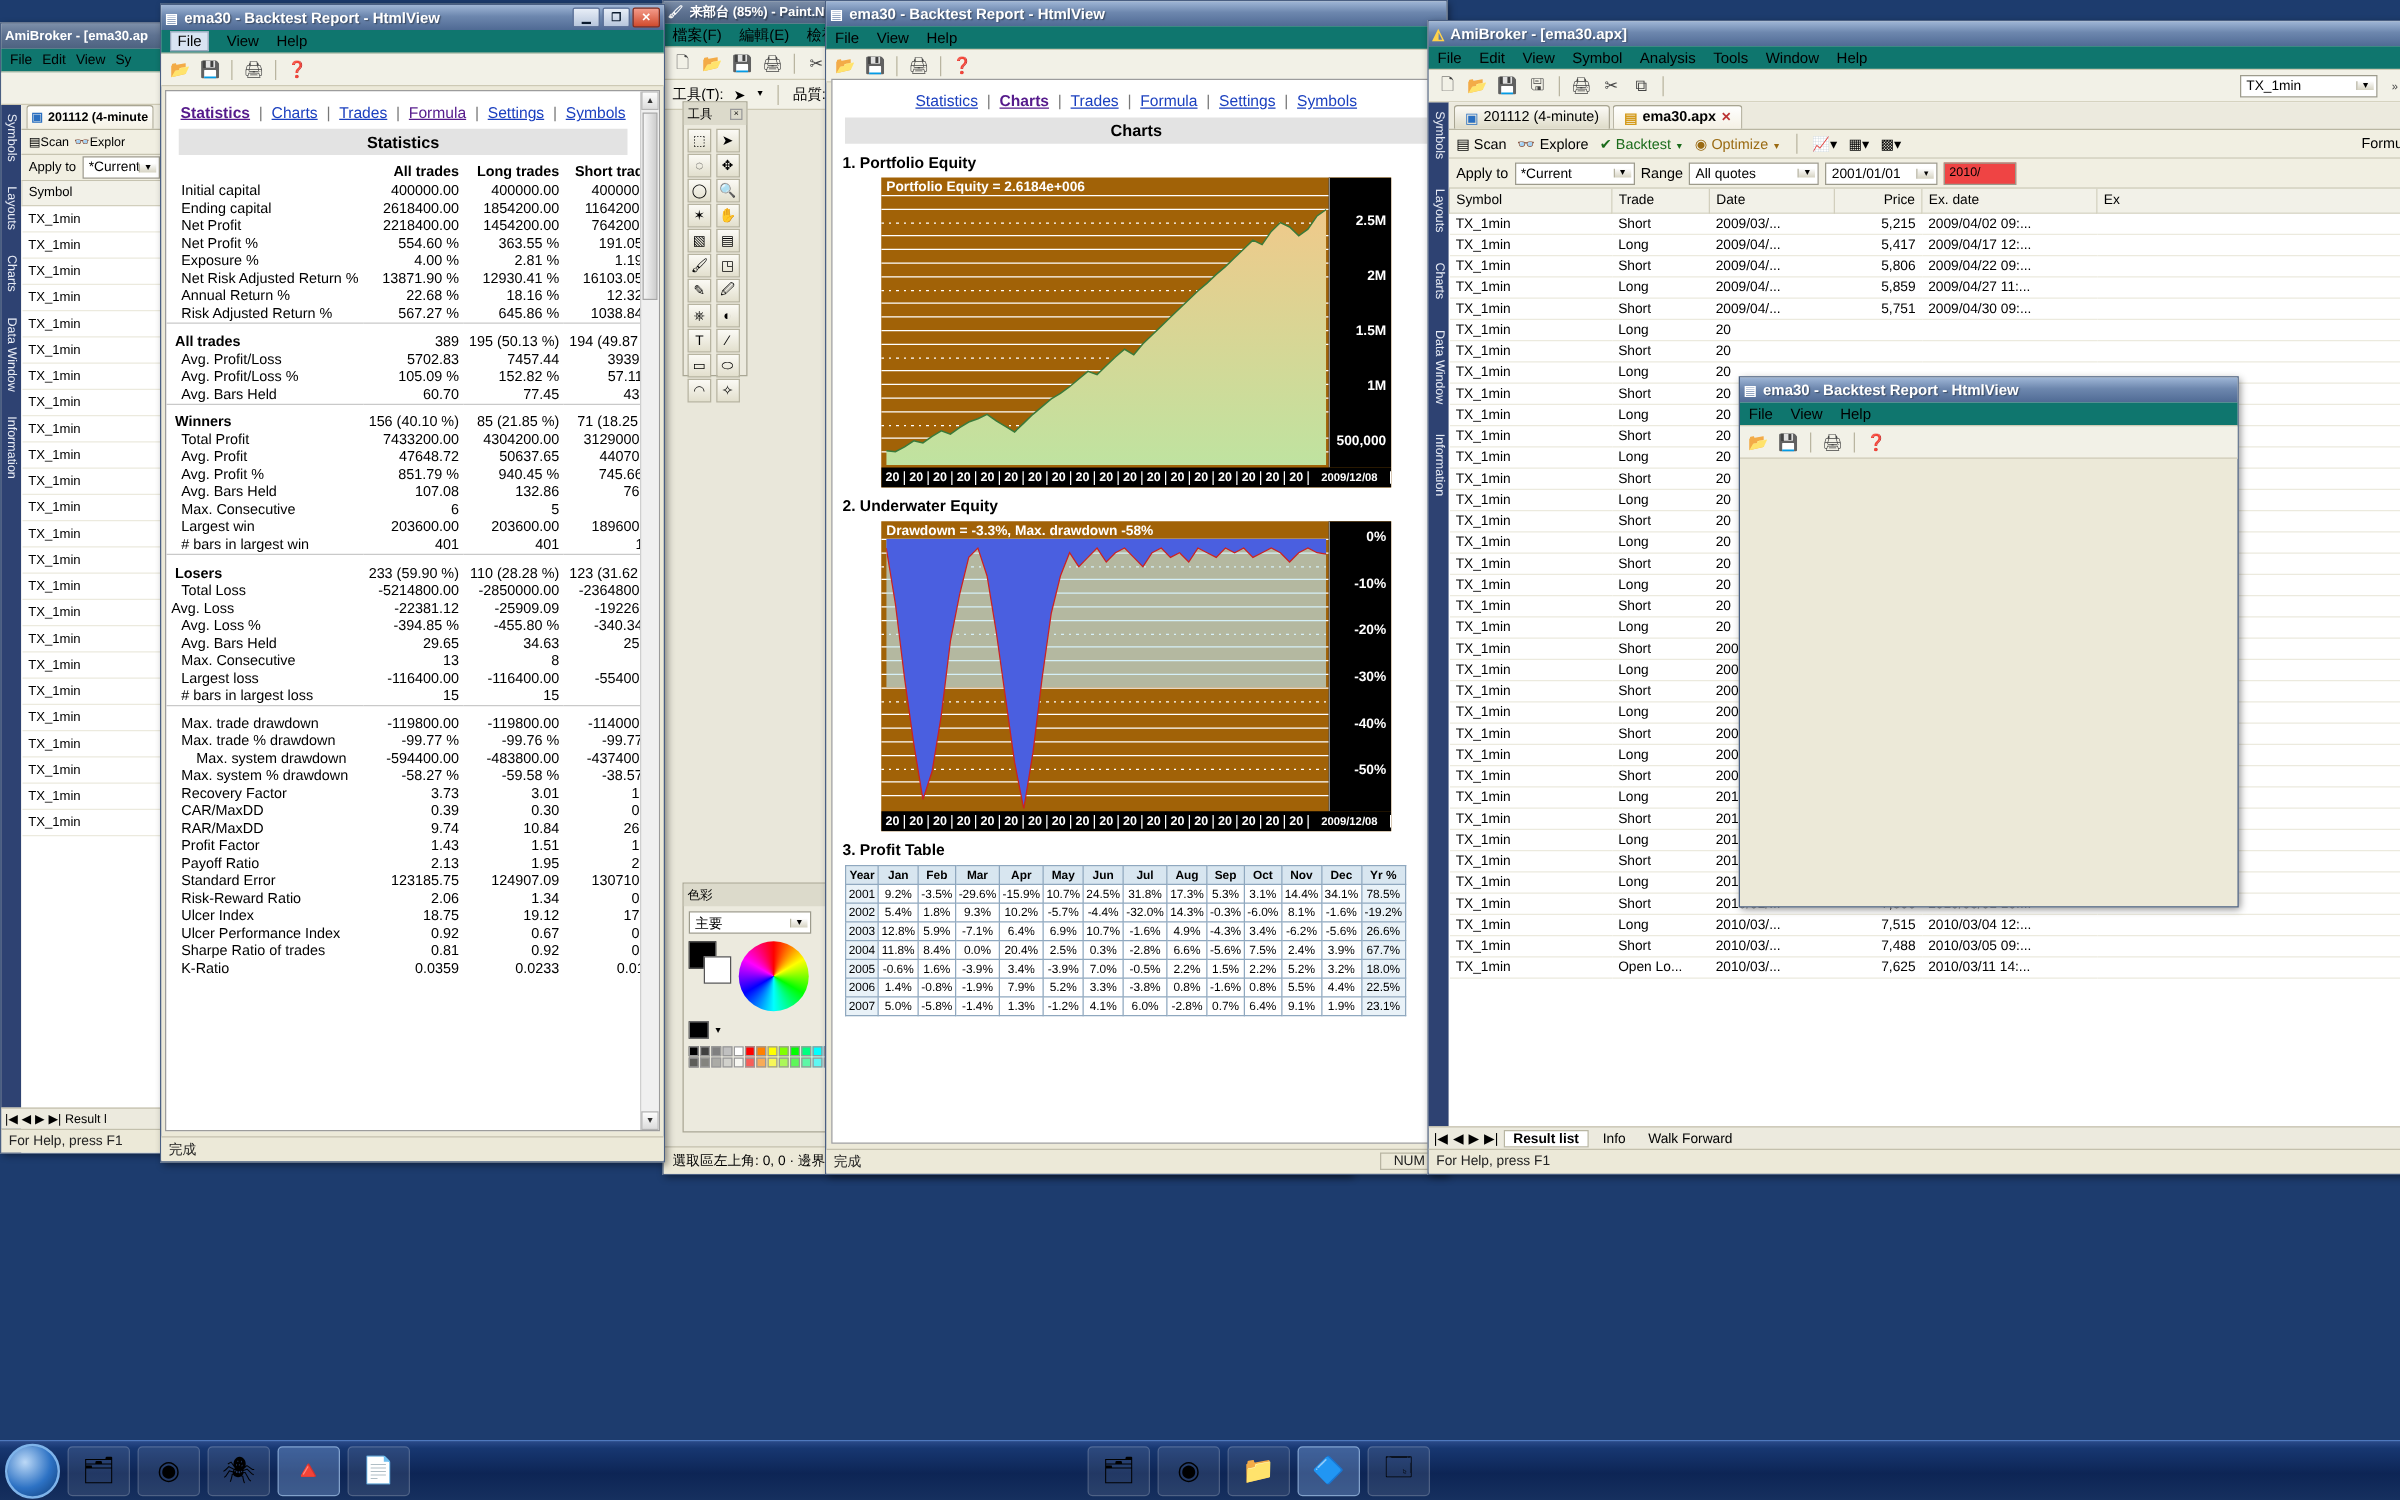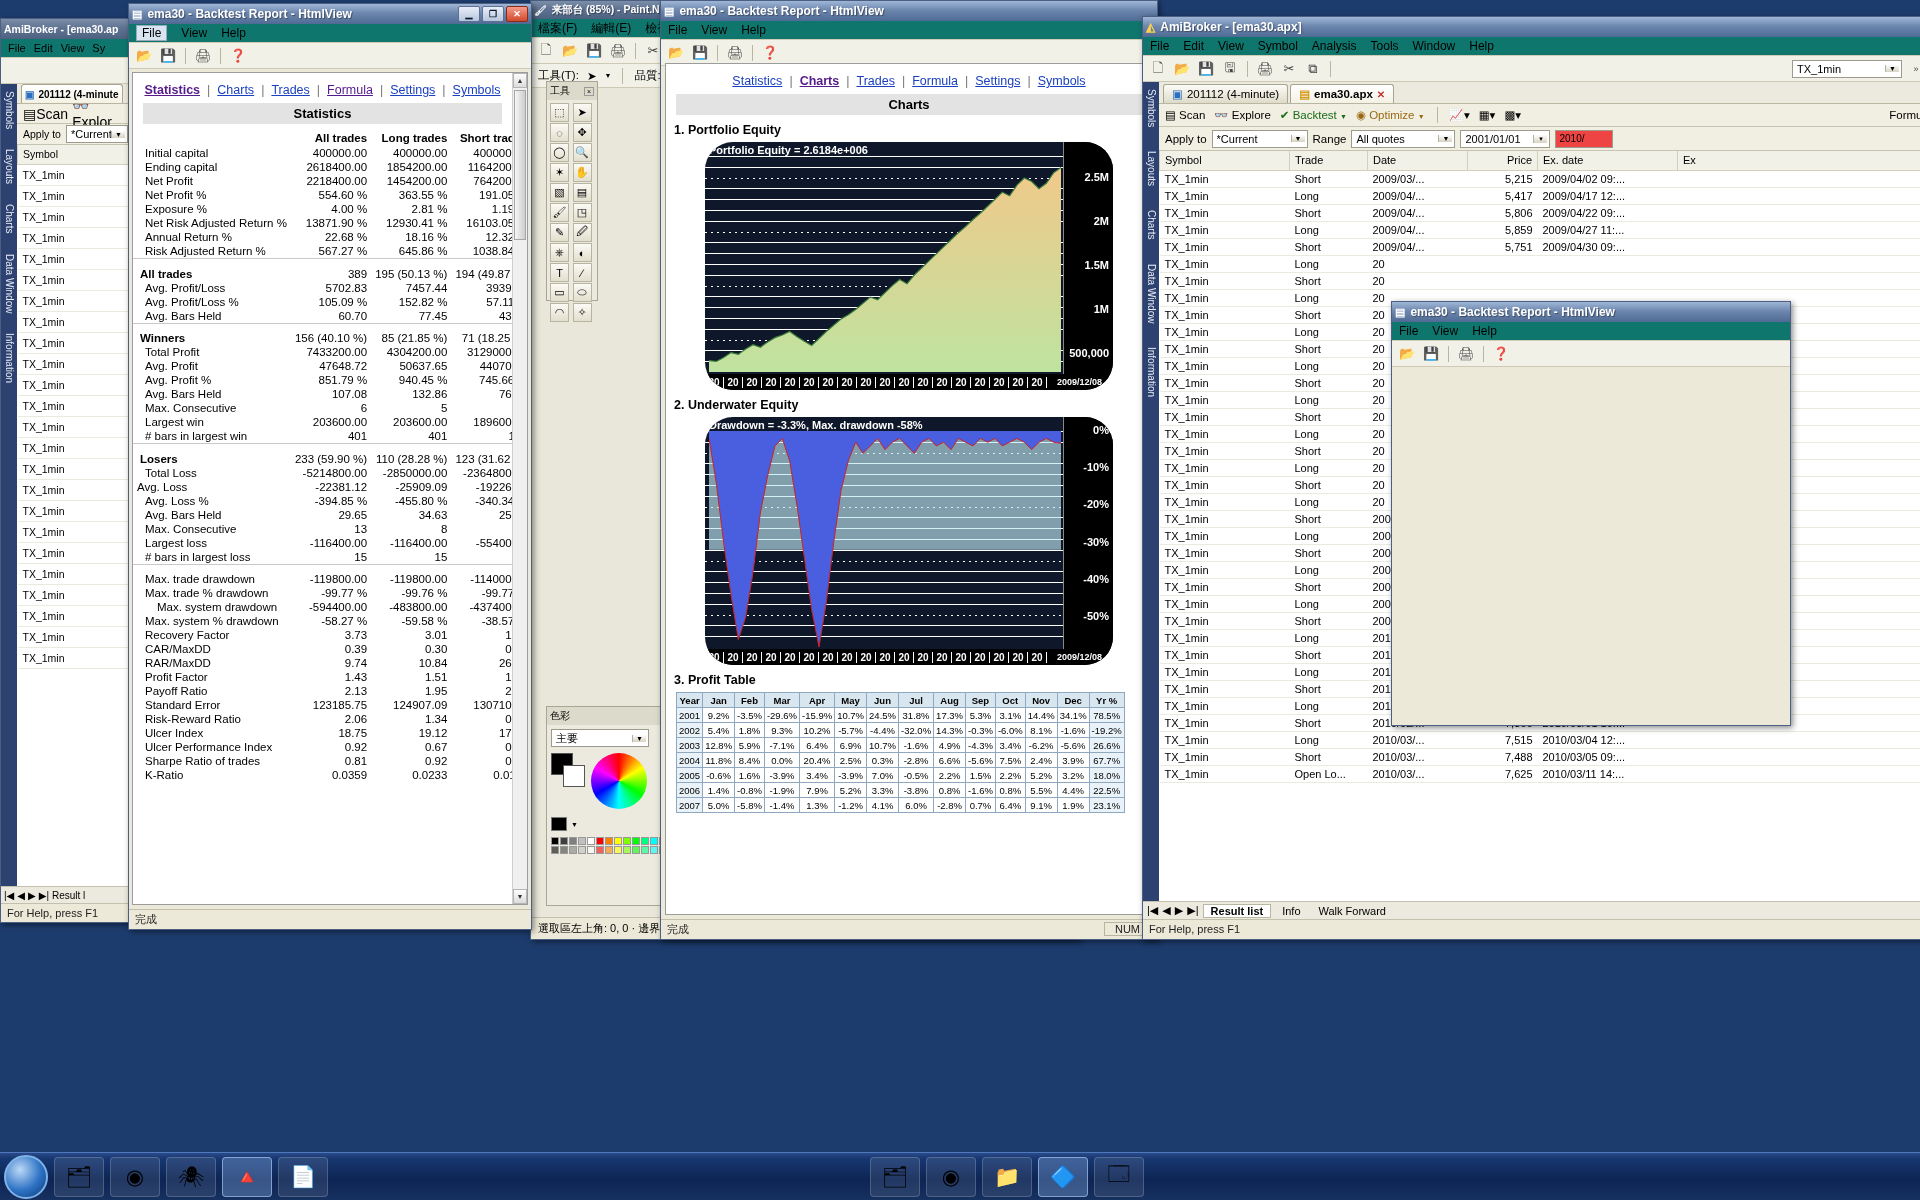--- a/index.html
+++ b/index.html
@@ -56,21 +56,21 @@
   .vscroll { position:absolute; right:0; top:0; bottom:0; width:15px; background:#f0f0f0; border-left:1px solid #cfcfcf; }
   .vscroll .thumb { position:absolute; left:1px; right:1px; background:linear-gradient(to right,#f6f6f6,#cdcdcd); border:1px solid #a6a6a6; }
   .vscroll .arr { position:absolute; left:0; right:0; height:15px; background:linear-gradient(to bottom,#fdfdfd,#dcdcdc);
                   border:1px solid #b4b4b4; font-size:7px; text-align:center; line-height:13px; color:#333; }
 
   .statusbar { position:absolute; left:0; right:0; bottom:0; height:19px; background:#ece9d8;
                border-top:1px solid #c3c0ad; font-size:11px; display:flex; align-items:center; padding:0 6px; color:#222; }
 
   
   .chart-sec { font-weight:bold; font-size:12.5px; margin:8px 0 5px 8px; }
-  .chartbox { background:#0f172a; position:relative; overflow:hidden; margin:0 auto;border-radius:28px; }
+  .chartbox { background:#a16207; position:relative; overflow:hidden; margin:0 auto; }
   .chart-title { position:absolute; left:4px; top:2px; color:#fff; font-size:11px; font-weight:bold; z-index:4; white-space:nowrap;}
   .axis-lbl { position:absolute; right:4px; color:#fff; font-size:11px; font-weight:bold; z-index:4; }
   .gridline { position:absolute; left:0; right:0; height:1px; background:#fff; }
   .gridline.dot { background:repeating-linear-gradient(to right,#fff 0 2px,transparent 2px 6px); }
   .xaxis { position:absolute; left:0; right:0; bottom:0; height:16px; background:#000; color:#fff;
            font-size:10px; font-weight:bold; display:flex; align-items:center; z-index:5;
            overflow:hidden; letter-spacing:0; }
   .xaxis span { flex:1; text-align:center; border-right:1px solid #fff; }
 
   table.profit { border-collapse:collapse; font-size:9.5px; margin:4px 0 0 10px; }
@@ -145,21 +145,21 @@
       <span class="sidetab">Data Window</span>
       <span class="sidetab">Information</span>
     </div>
     <div style="flex:1;background:#fff;overflow:hidden;">
       <div class="ab-tabstrip" style="height:20px;">
         <div class="ab-tab sel" style="padding:0 3px;font-size:10px;">
           <span style="color:#2a6fc0;">▣</span>
           <span class="nowrap">201112 (4-minute</span>
         </div>
       </div>
-      <div class="ab-bar" style="height:20px;gap:4px;font-size:14px;">
+      <div class="ab-bar" style="height:20px;gap:4px;font-size:10px;">
         <span>▤<span>Scan</span></span>
         <span>👓<span>Explor</span></span>
       </div>
       <div class="ab-bar2" style="height:21px;">
         <span style="font-size:10.5px;">Apply to</span>
         <div class="ab-combo" style="width:62px;">
           <span class="cv">*Current</span>
           <span class="ar">▼</span>
         </div>
       </div>

